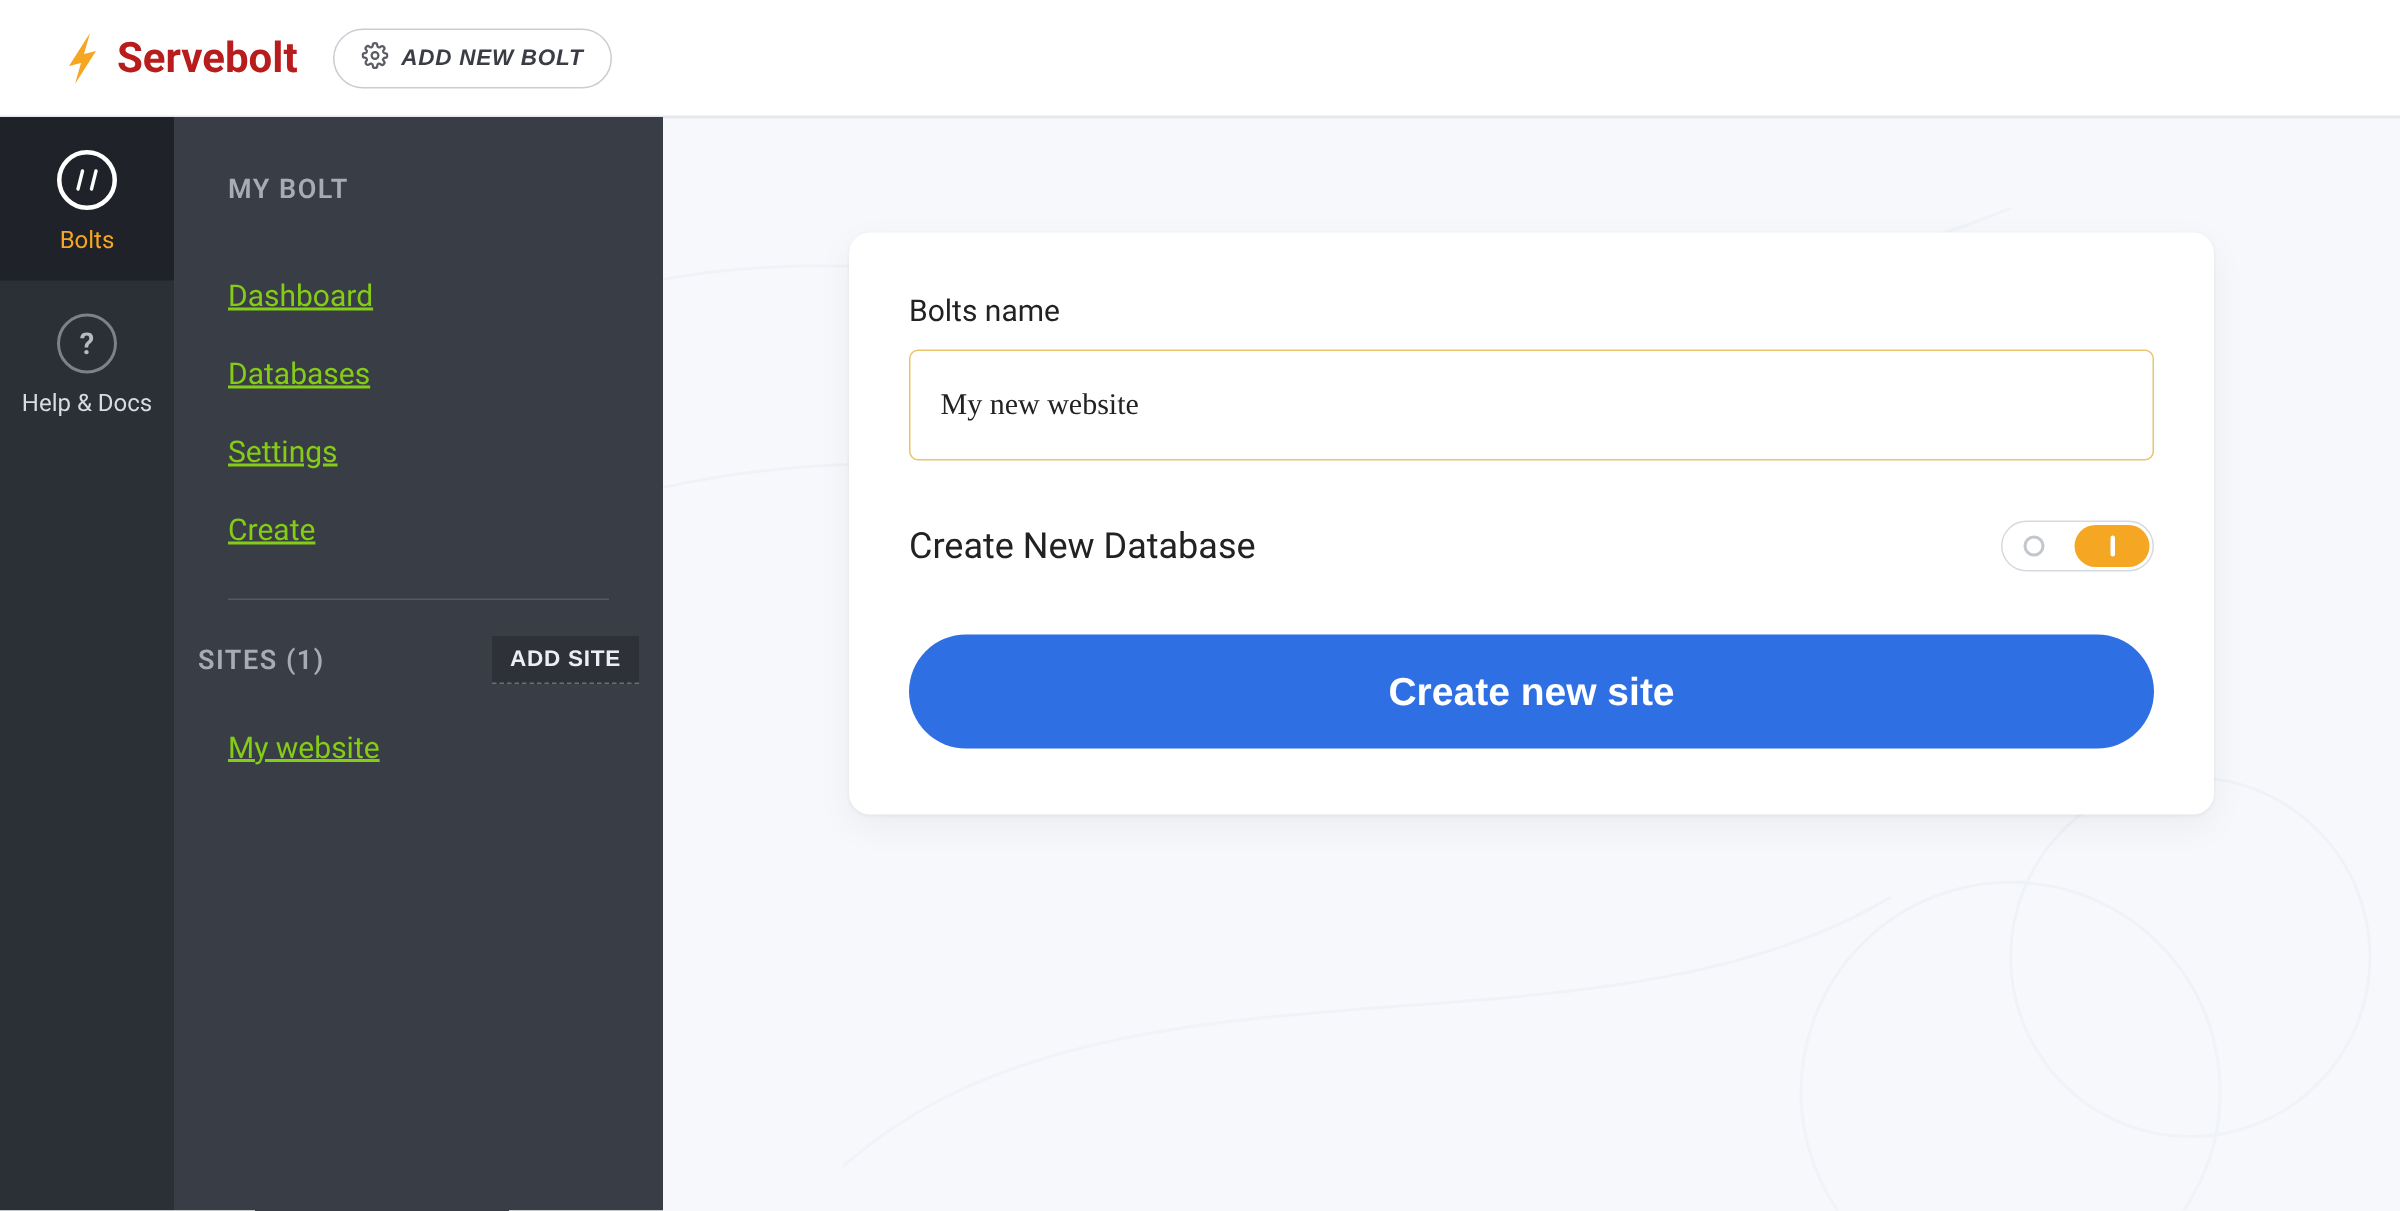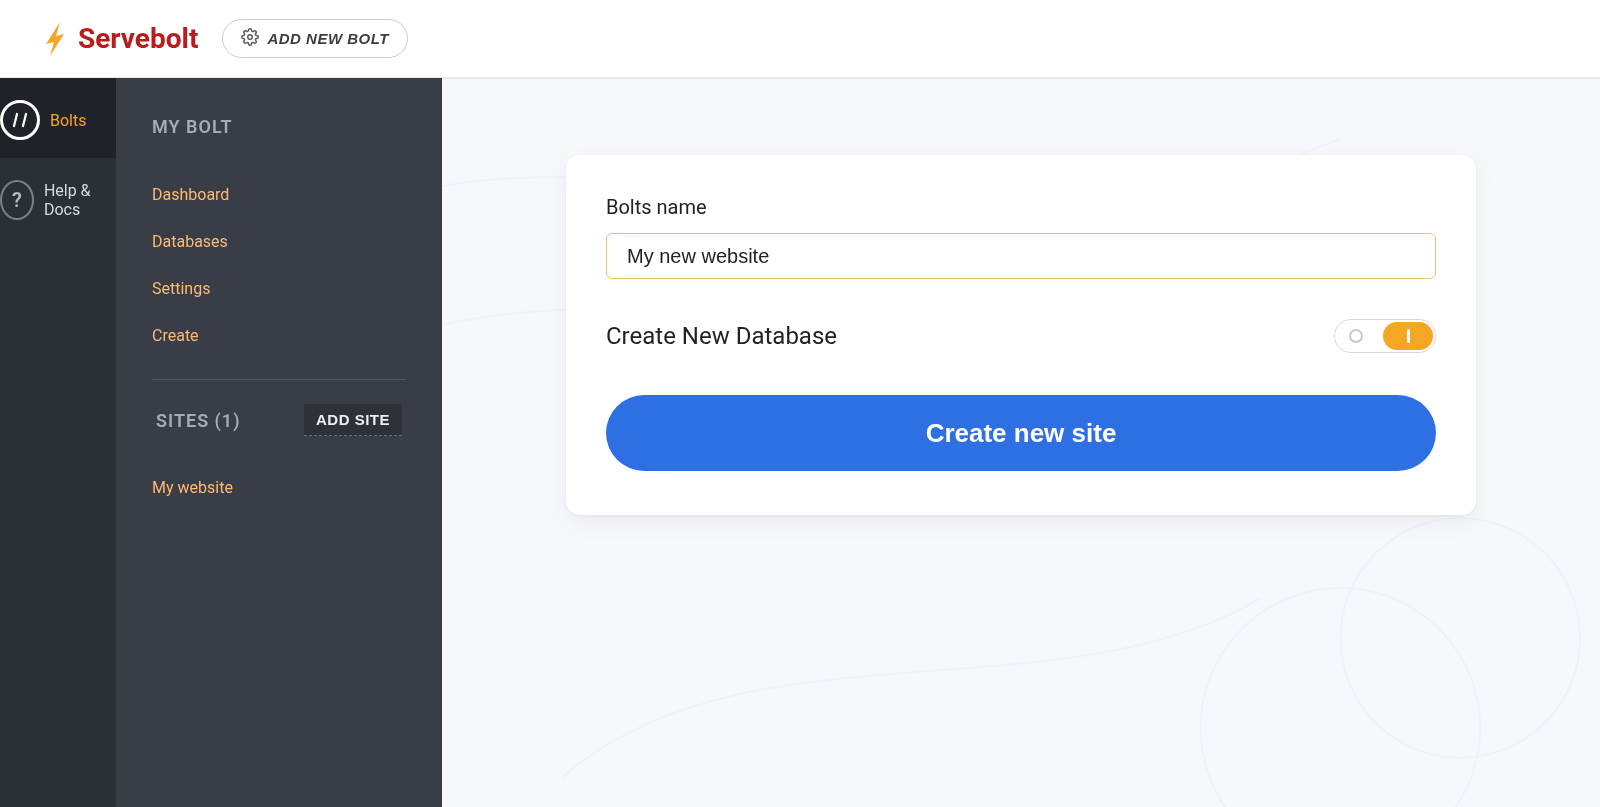--- a/index.html
+++ b/index.html
@@ -50,21 +50,21 @@
     width: 116px;
     background: #2b2f36;
     display: flex;
     flex-direction: column;
     align-items: center;
   }
   .rail-item {
     width: 100%;
     padding: 22px 0 18px 0;
     display: flex;
-    flex-direction: row;
+    flex-direction: column;
     align-items: center;
     gap: 10px;
     color: #d9dbe0;
     font-size: 16px;
     cursor: pointer;
   }
   .rail-item.active { background: #1f2228; color: #f5a623; }
   .rail-icon-circle {
     width: 40px; height: 40px;
     border: 3px solid currentColor;
@@ -85,36 +85,37 @@
   .sidebar-inner { padding: 0 36px; }
   .sidebar-heading {
     font-size: 18px;
     font-weight: 600;
     letter-spacing: 1px;
     color: #a7abb3;
     margin-bottom: 34px;
   }
   .sidebar-link {
     display: block;
-    font-size: 16px;
-    color: #fdba74;
+    font-size: 20px;
+    color: #84cc16;
     padding: 14px 0;
     cursor: pointer;
+    text-decoration: underline;
   }
   .sidebar-divider {
     border: none;
     border-top: 1px solid #55595f;
     margin: 20px 36px 24px 36px;
   }
   .sidebar-section-row {
     display: flex;
     align-items: center;
     justify-content: space-between;
-    padding: 0 40px;
-    margin-bottom: 28px;
+    padding: 0 16px;
+    margin-bottom: 16px;
   }
   .sidebar-section-label {
     font-size: 18px;
     font-weight: 600;
     letter-spacing: 1px;
     color: #a7abb3;
   }
   .add-site-btn {
     background: #2e3238;
     color: #eceef2;
@@ -152,28 +153,29 @@
     padding: 40px 40px 44px 40px;
   }
   .field-label {
     font-size: 20px;
     color: #222;
     margin-bottom: 14px;
     display: block;
   }
   .text-input {
     width: 100%;
-    height: 46px;
+    height: 74px;
     border: 1.5px solid #e9c46a;
     border-radius: 6px;
     padding: 0 20px;
     font-size: 20px;
     color: #222;
     outline: none;
     background: #fff;
+    font-family: Liberation Serif, serif;
   }
   .row-between {
     display: flex;
     align-items: center;
     justify-content: space-between;
     margin-top: 40px;
   }
   .row-label { font-size: 24px; color: #222; }
 
   

